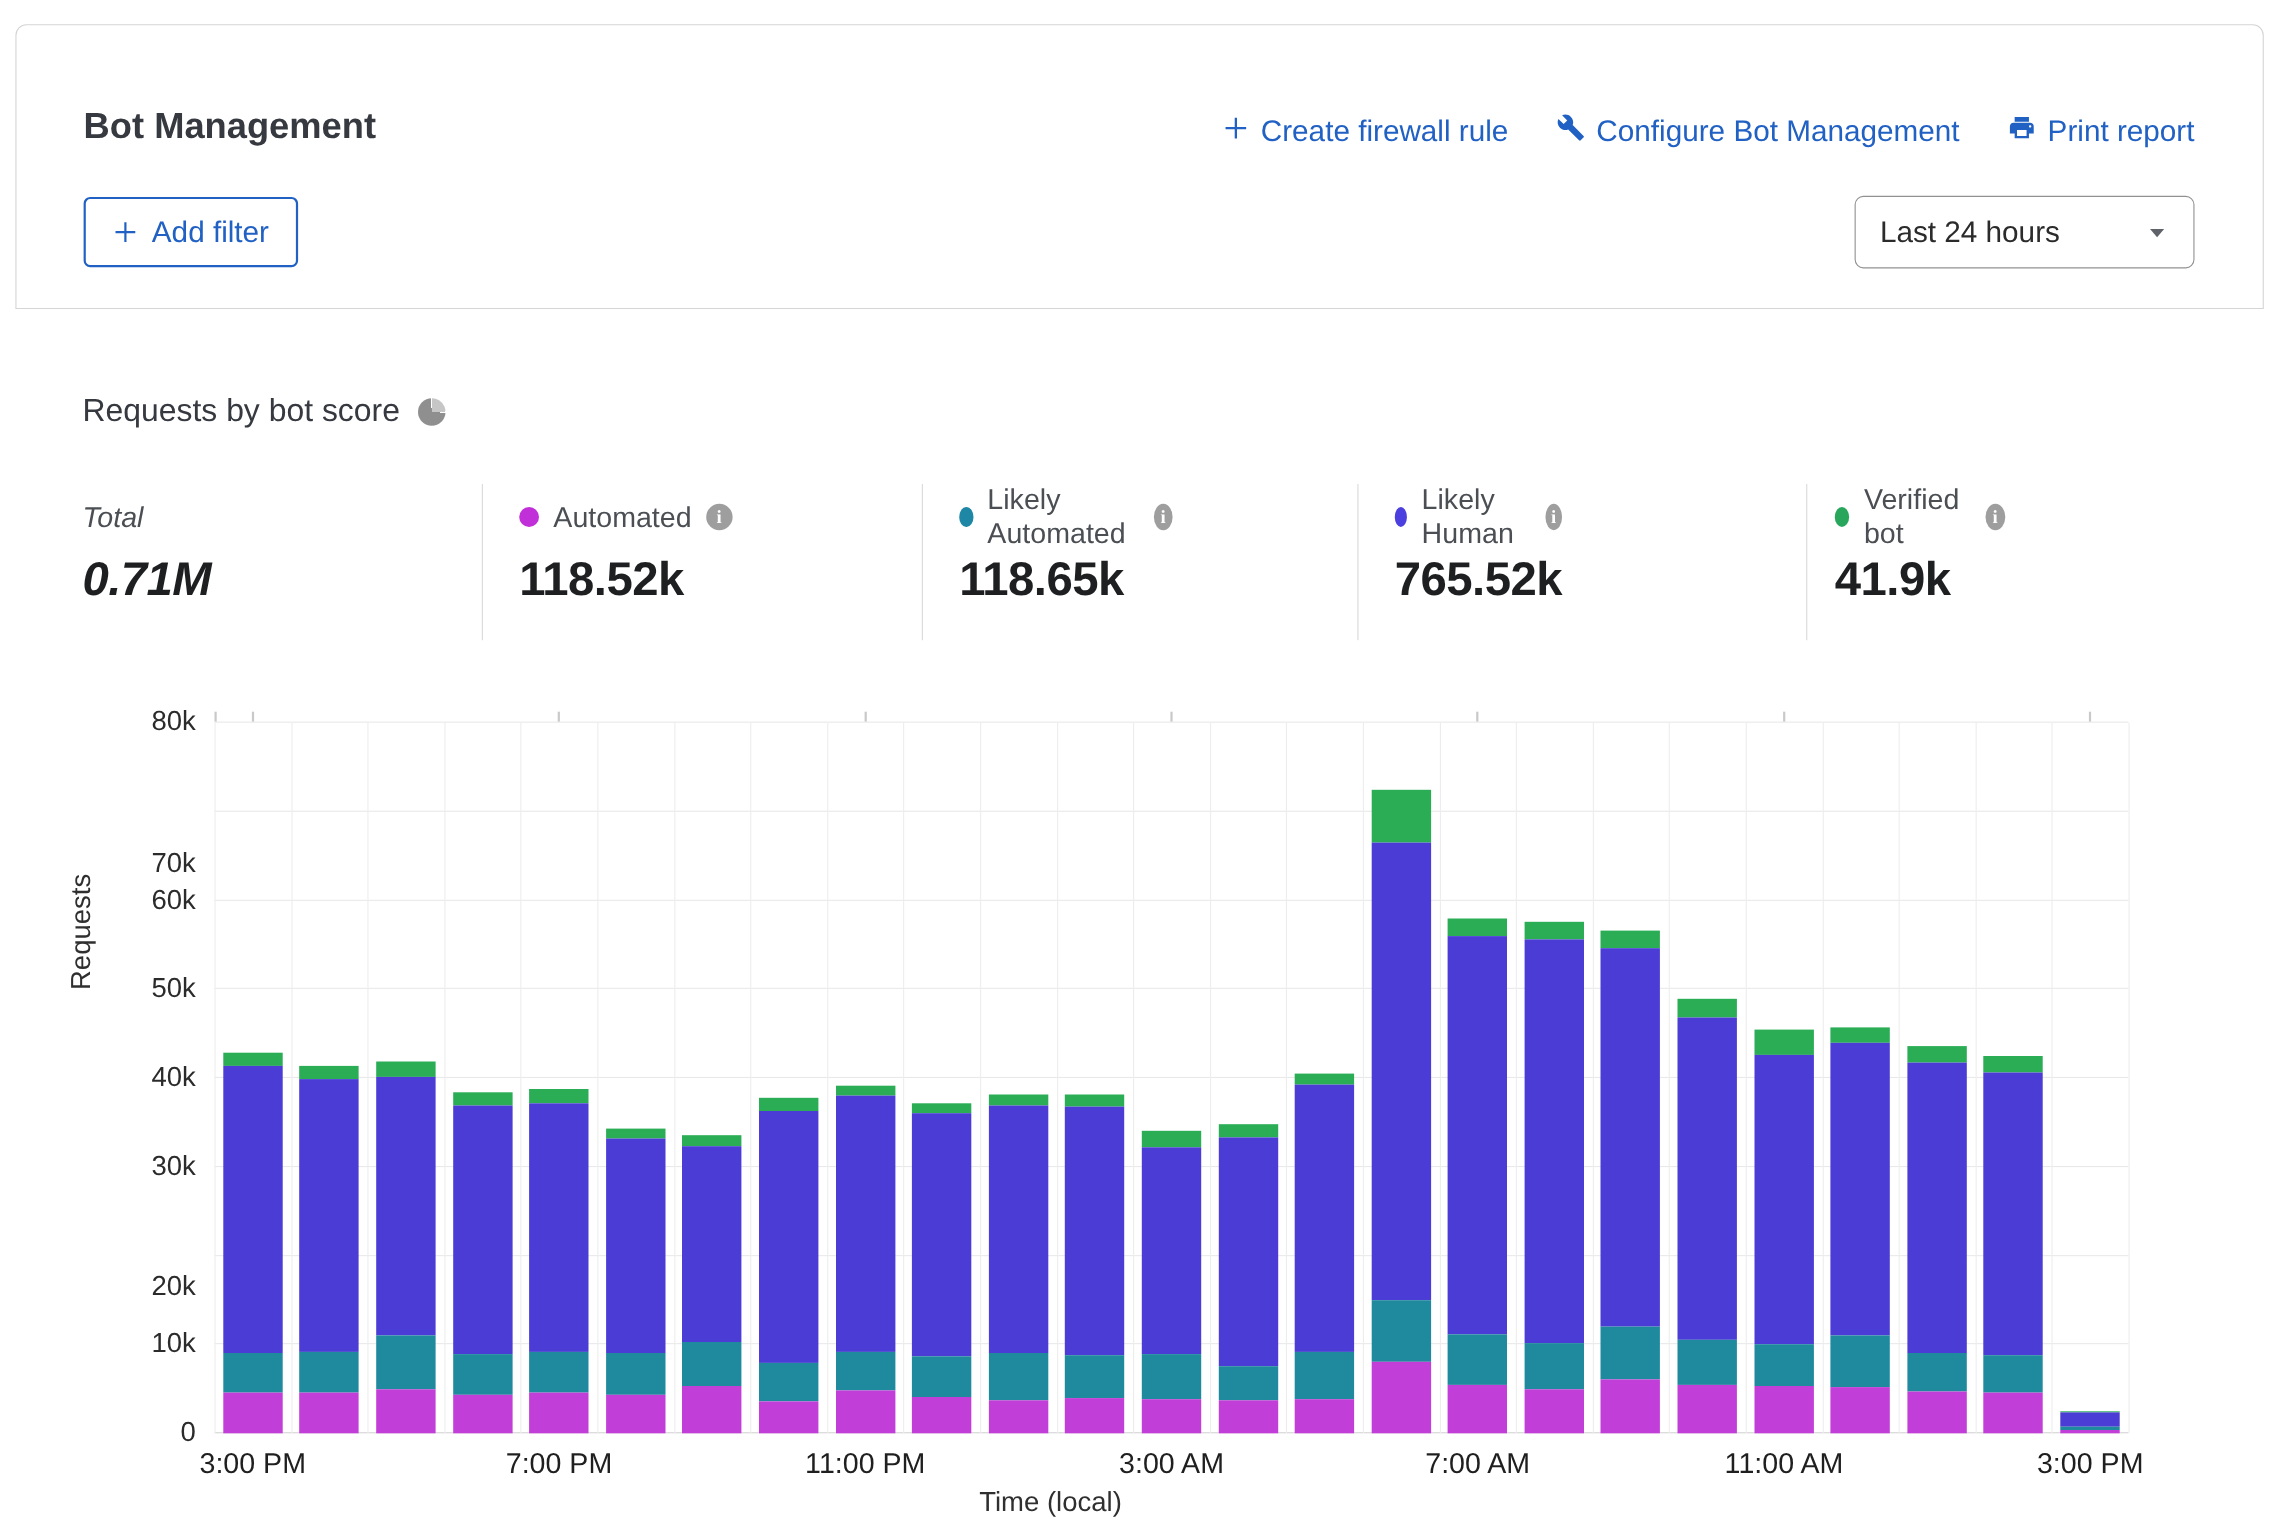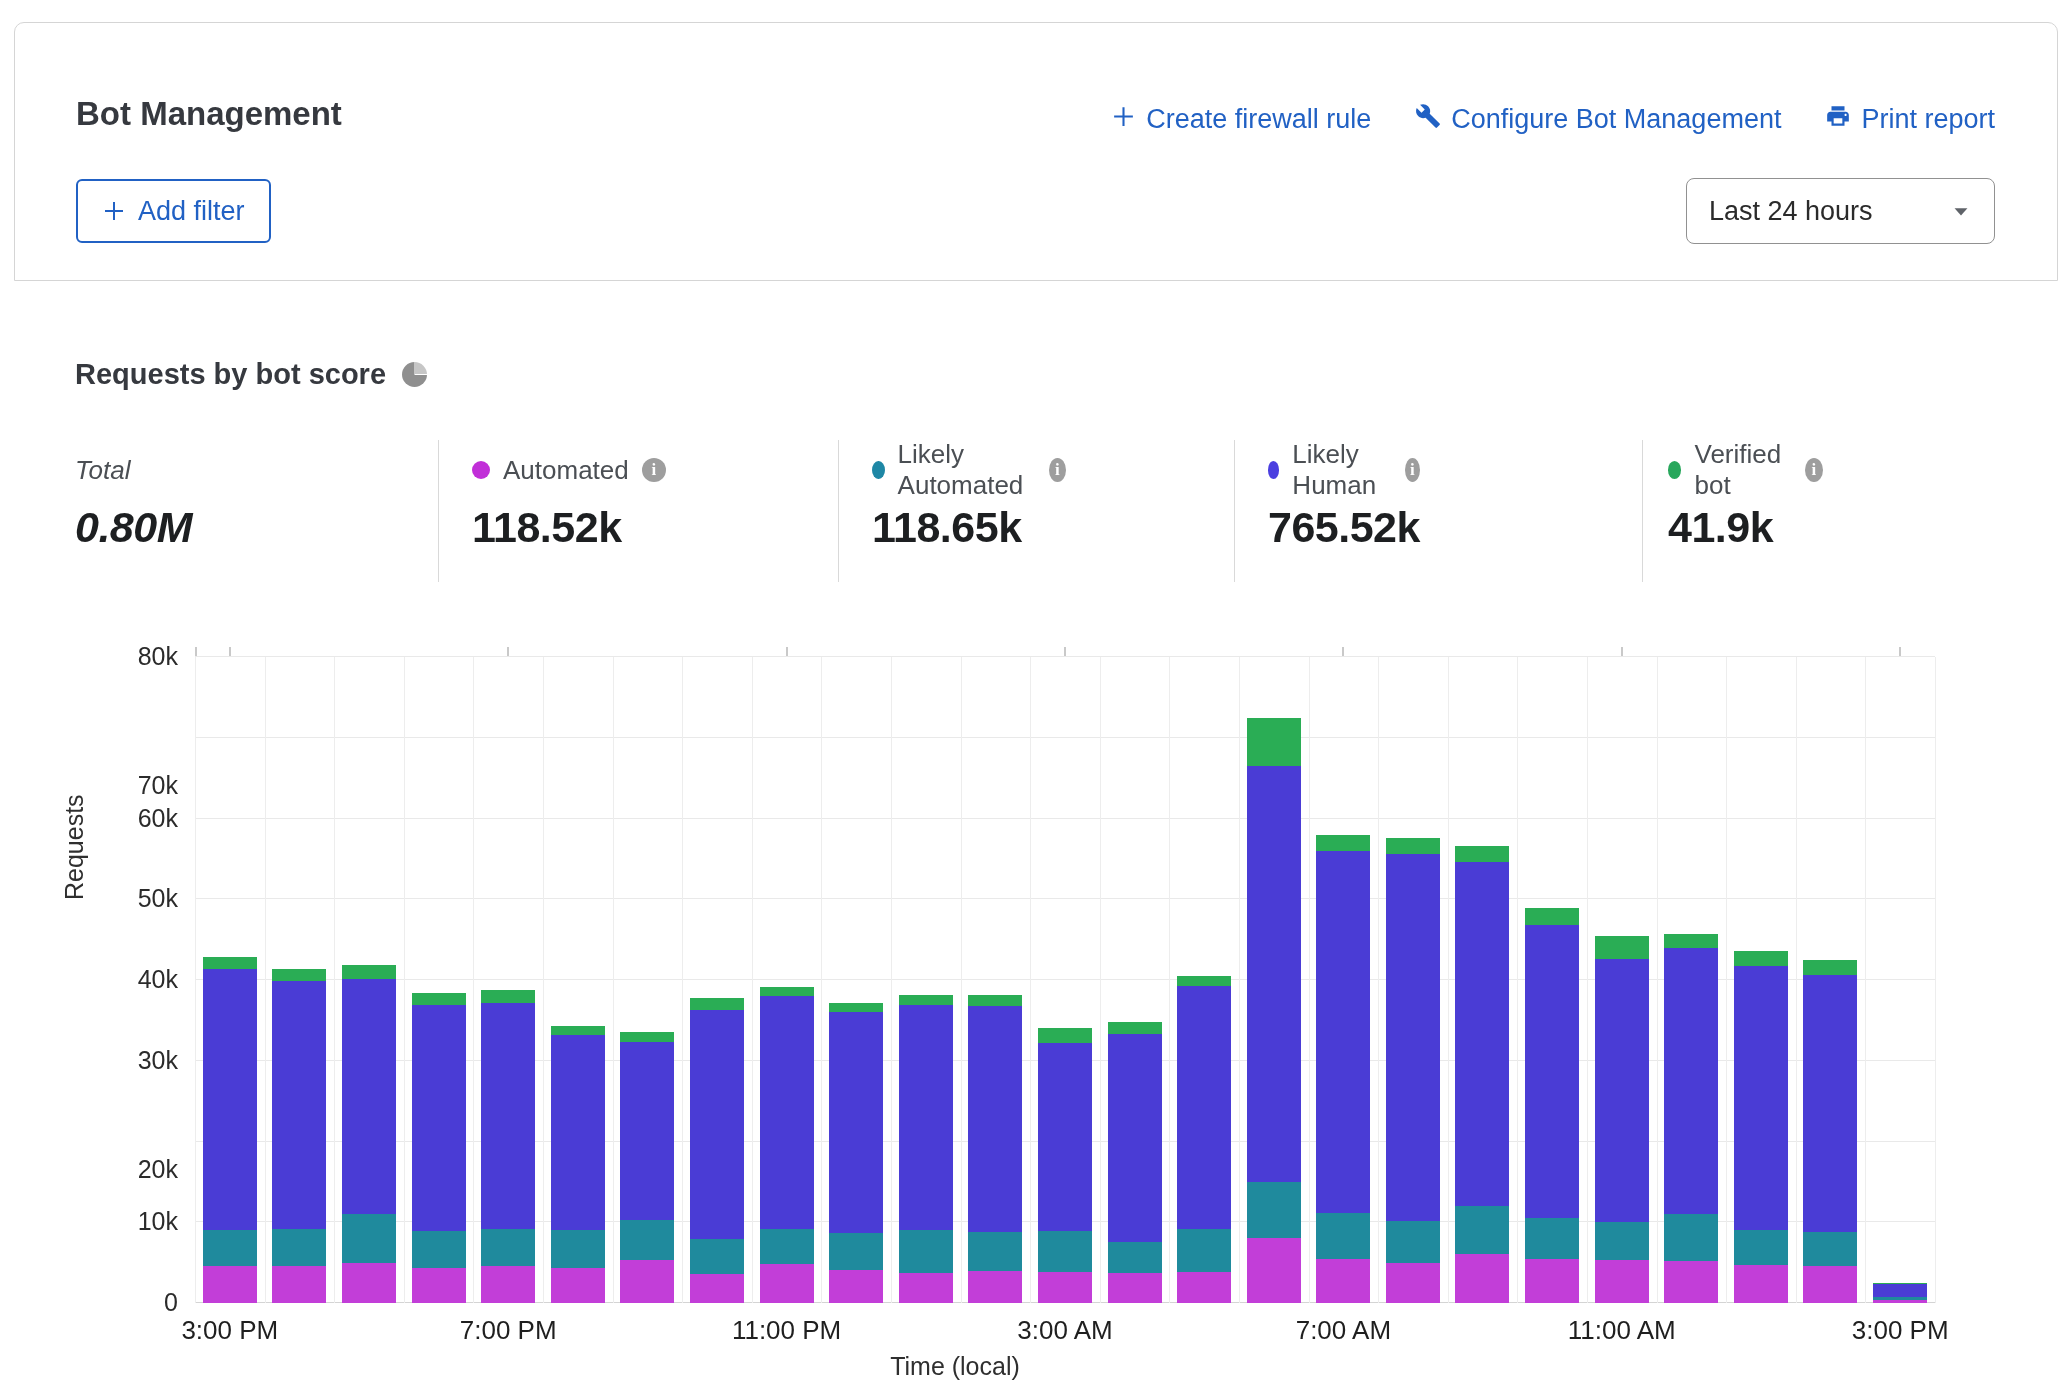--- a/index.html
+++ b/index.html
@@ -16,21 +16,21 @@
   #add-filter-btn { position:absolute; top:156px; left:61px; height:64px; padding:0 24px;
     display:flex; align-items:center; gap:12px; border:2px solid #2161c4; border-radius:6px;
     color:#2161c4; font-size:27px; background:#fff; cursor:pointer; }
   #time-range-select { position:absolute; top:155px; right:62px; width:309px; height:66px;
     border:1px solid #919191; border-radius:8px; background:#fff; display:flex; align-items:center;
     padding:0 22px; font-size:27px; color:#2b2b2b; cursor:pointer; }
   #time-range-select .chev { margin-left:auto; }
 
   
   #section-title-row { position:absolute; top:358px; left:75px; display:flex; align-items:center; gap:16px; }
-  #section-title { font-size:29px; font-weight:700; color:#36393f; }
+  #section-title { font-size:29px; font-weight:400; color:#36393f; }
   #pie-icon { width:25px; height:25px; border-radius:50%;
     background:conic-gradient(from 0deg, #c6c6c6 0 88deg, #ffffff 88deg 94deg, #8f8f8f 94deg 356deg, #ffffff 356deg 360deg); }
 
   
   #stats-row { position:absolute; top:0; left:0; }
   .stat-col { position:absolute; top:455px; }
   .stat-head { display:flex; align-items:center; gap:13px; height:30px; }
   .stat-dot { width:18px; height:18px; border-radius:50%; }
   .stat-label { font-size:26px; color:#4b4f54; }
   .info-icon { width:24px; height:24px; border-radius:50%; background:#9e9e9e; color:#fff;
@@ -100,21 +100,21 @@
 <div id="section-title-row">
   <span id="section-title">Requests by bot score</span>
   <span id="pie-icon"></span>
 </div>
 
 <div id="stats-row">
     <div class="stat-col" style="left: 75px; font-style: italic;">
       <div class="stat-head">
         <span class="stat-label">Total</span>
       </div>
-      <div class="stat-value">0.80M</div>
+      <div class="stat-value">0.71M</div>
     </div>
     <div class="stat-col" style="left: 472px;">
       <div class="stat-head">
         <span class="stat-dot" style="background:#c12fd8"></span>
         <span class="stat-label">Automated</span>
         <span class="info-icon">i</span>
       </div>
       <div class="stat-value">118.52k</div>
     </div>
     <div class="stat-col" style="left: 872px;">

